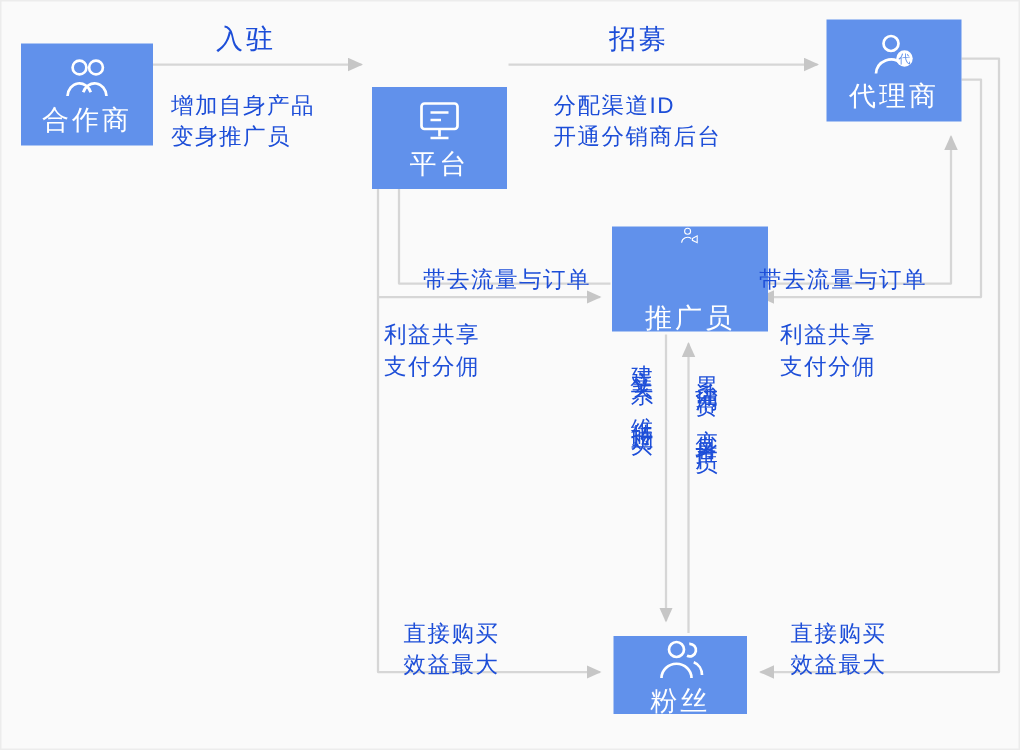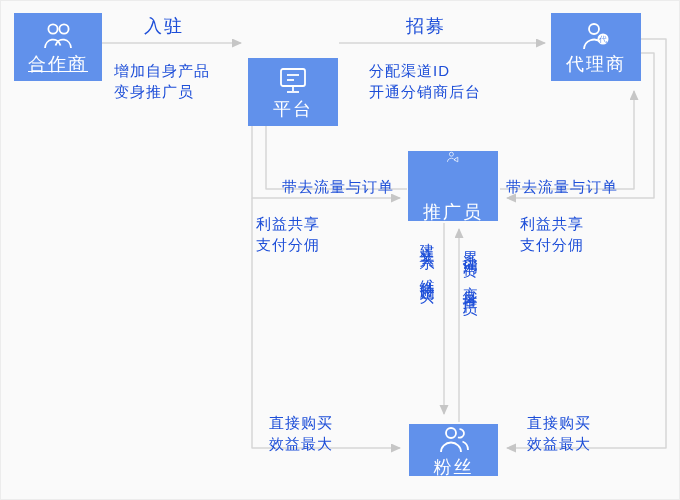--- a/index.html
+++ b/index.html
@@ -43,21 +43,21 @@
       <path d="M251 82 V197 H399" marker-end="url(#arw)"></path>
       <path d="M251 197 V447 H399" marker-end="url(#arw)"></path>
       <path d="M499 188 H633 V90" marker-end="url(#arw)"></path>
       <path d="M640 52 H653 V197 H506" marker-end="url(#arw)"></path>
       <path d="M640 38 H665 V447 H506" marker-end="url(#arw)"></path>
       <path d="M443 222 V413" marker-end="url(#arw)"></path>
       <path d="M458 421 V228" marker-end="url(#arw)"></path>
     </g>
   </svg>
 
-  <div class="node" style="left:13px;top:12px;width:88px;height:68px;text-decoration:underline;">
+  <div class="node" style="left:13px;top:28px;width:88px;height:68px;">
     <svg width="34" height="30" viewBox="0 0 34 30">
       <g fill="none" stroke="#ffffff" stroke-width="1.8">
         <circle cx="12" cy="8" r="4.6"></circle>
         <circle cx="23" cy="8" r="4.6"></circle>
         <path d="M4 27 a8 9 0 0 1 15.5 -2.5"></path>
         <path d="M14.5 24.5 a8 9 0 0 1 15.5 2.5"></path>
       </g>
     </svg>
     <div class="nlabel">合作商</div>
   </div>
@@ -80,21 +80,21 @@
       <g fill="none" stroke="#ffffff" stroke-width="1.8">
         <circle cx="15" cy="8" r="5"></circle>
         <path d="M5 28 a10 10 0 0 1 17 -6.5"></path>
       </g>
       <circle cx="24" cy="18" r="5.5" fill="#ffffff"></circle>
       <text x="24" y="20.8" font-size="8" text-anchor="middle" fill="#6191EB">代</text>
     </svg>
     <div class="nlabel">代理商</div>
   </div>
 
-  <div class="node" style="left:407px;top:150px;width:90px;height:70px;gap:40px;">
+  <div class="node" style="left:407px;top:150px;width:104px;height:70px;gap:40px;">
     <svg width="36" height="30" viewBox="0 0 36 30">
       <g fill="none" stroke="#ffffff" stroke-width="1.8">
         <circle cx="14" cy="8" r="5"></circle>
         <path d="M4 27 a10 10 0 0 1 16 -7"></path>
         <path d="M22 20 L30 15.5 V27 L22 23 Z"></path>
         <path d="M22 20 v3.5"></path>
       </g>
     </svg>
     <div class="nlabel">推广员</div>
   </div>

